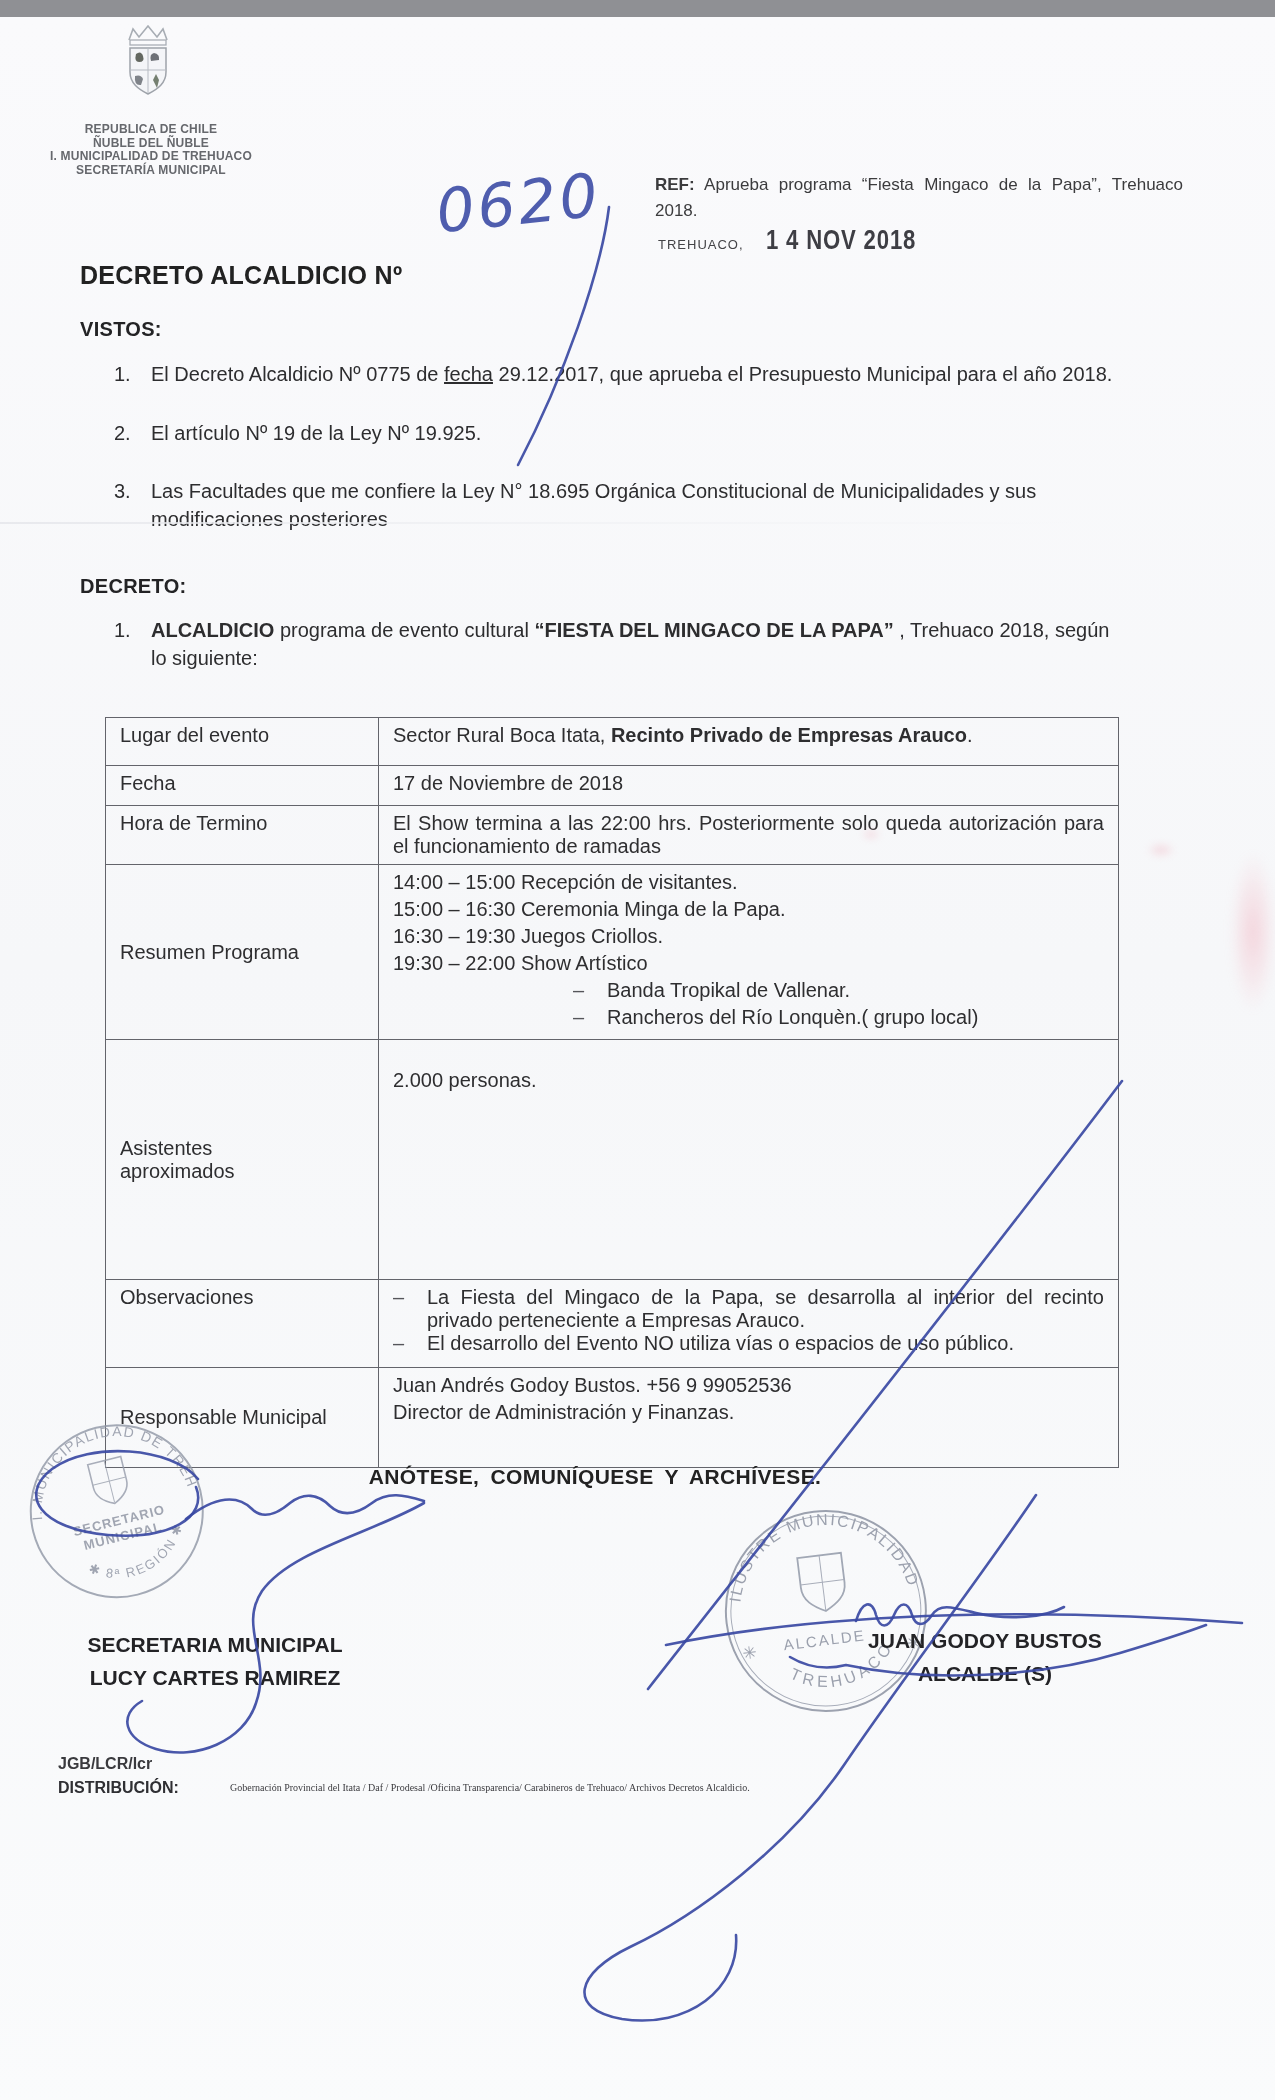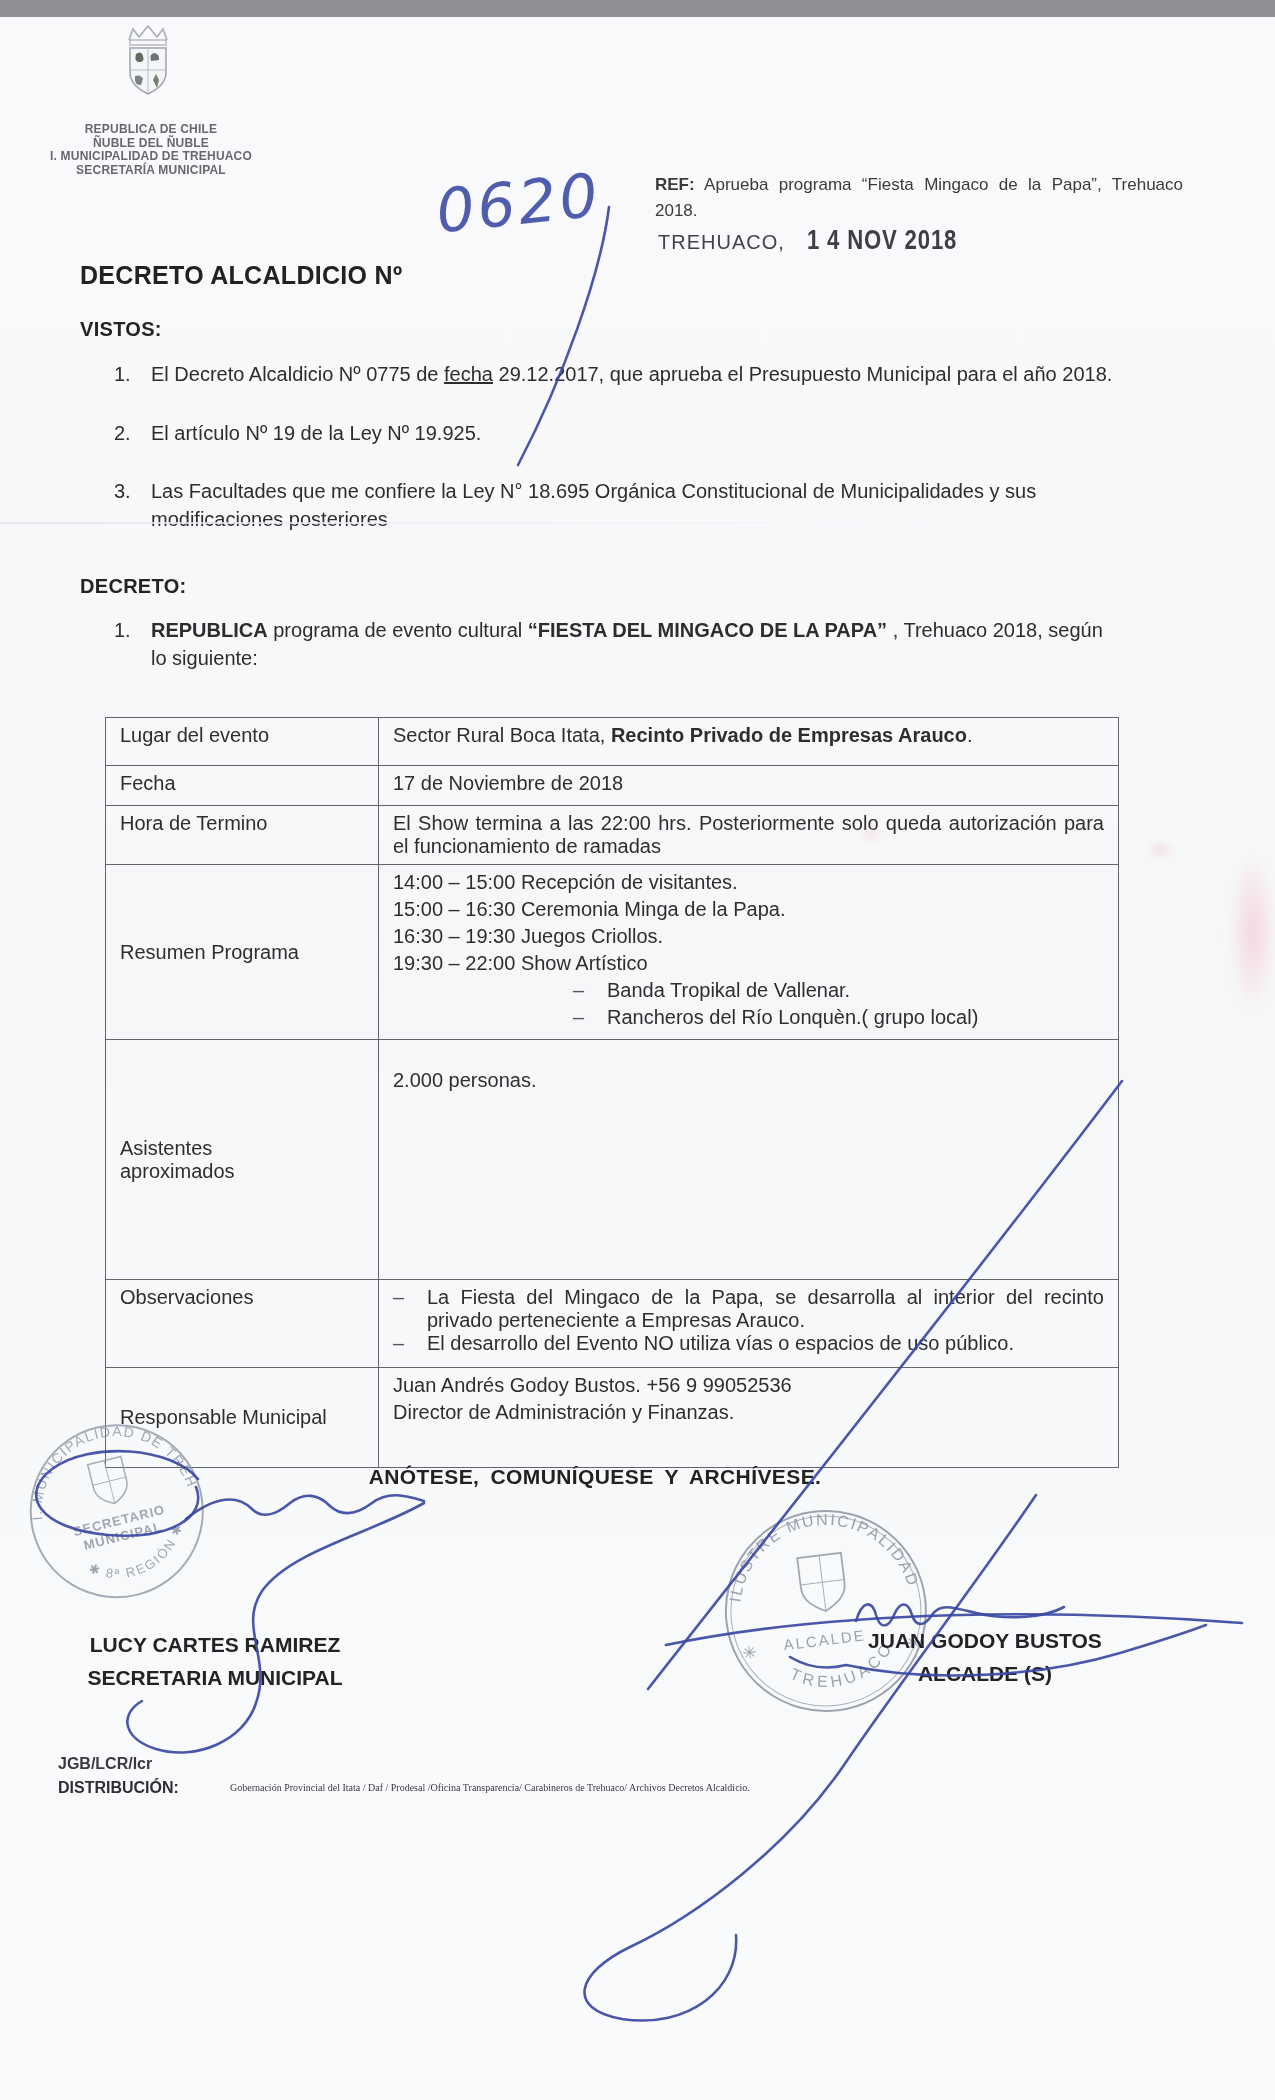--- a/index.html
+++ b/index.html
@@ -9,21 +9,21 @@
   .b{font-weight:bold}
   .u{text-decoration:underline}
 
   .emblem{position:absolute;left:120px;top:6px;opacity:.85}
   .letterhead{position:absolute;left:26px;top:106px;width:250px;text-align:center;
               font-size:12px;line-height:13.5px;font-weight:bold;color:#66686d;letter-spacing:.2px;}
 
   .ref{position:absolute;left:655px;top:155px;width:528px;font-size:17px;line-height:1.5;
        text-align:justify;color:#3b3b3d;}
   .place-date{position:absolute;left:658px;top:208px;display:flex;align-items:baseline;gap:22px;}
-  .place{font-size:20px;letter-spacing:1px;color:#434347;text-align:center;}
+  .place{font-size:13px;letter-spacing:1px;color:#434347;text-align:center;}
   .stamp-date{font-size:27px;font-weight:bold;color:#3e3e44;letter-spacing:1px;
               transform:scaleX(.82);transform-origin:left bottom;white-space:nowrap;}
 
   .title{position:absolute;left:80px;top:244px;font-size:25px;font-weight:bold;color:#222;letter-spacing:.3px;}
   .hand-number{position:absolute;left:436px;top:156px;font-size:60px;line-height:1;
                color:#3d4da6;font-family:"DejaVu Sans",sans-serif;font-style:italic;
                letter-spacing:3px;transform:rotate(-6deg);opacity:.9;}
 
   .sec-h{position:absolute;left:80px;font-size:20px;font-weight:bold;color:#232325;letter-spacing:.3px;}
   #vistos-h{top:301px}
@@ -137,21 +137,21 @@
       <div class="li">
         <span class="num">3.</span>
         <p class="li-text"><span>Las Facultades que me confiere la Ley N° 18.695 Orgánica Constitucional de Municipalidades y sus modificaciones posteriores</span></p>
       </div>
     </div>
 
   <div class="sec-h" id="decreto-h">DECRETO:</div>
   <div class="list" id="decreto-list">
       <div class="li">
         <span class="num">1.</span>
-        <p class="li-text"><span class="b">REPUBLICA</span><span> programa de evento cultural </span><span class="b">“FIESTA DEL MINGACO DE LA PAPA”</span><span> , Trehuaco 2018, según lo siguiente:</span></p>
+        <p class="li-text"><span class="b">ALCALDICIO</span><span> programa de evento cultural </span><span class="b">“FIESTA DEL MINGACO DE LA PAPA”</span><span> , Trehuaco 2018, según lo siguiente:</span></p>
       </div>
     </div>
 
   <table id="ptable">
     <tbody id="ptable-body">
         <tr>
           <td class="tl">
             <div>Lugar del evento</div>
           </td>
           <td class="tv">
@@ -257,22 +257,22 @@
     <text font-size="16" letter-spacing="4"><textPath href="#rs-bot" startOffset="30%">TREHUACO</textPath></text>
     <path d="M88,52 h44 v30 c0,13 -10,20 -22,26 c-12,-6 -22,-13 -22,-26 Z" fill="none" stroke="#939aa9" stroke-width="1.8"></path>
     <line x1="110" y1="52" x2="110" y2="107" stroke="#9aa0ae" stroke-width="1"></line>
     <line x1="88" y1="79" x2="132" y2="79" stroke="#9aa0ae" stroke-width="1"></line>
     <text x="64" y="142" font-size="15" letter-spacing="2">ALCALDE</text>
     <text x="22" y="146" font-size="17">✳</text>
     <text x="186" y="156" font-size="17">✳</text>
   </svg>
 
   <div class="sig-name" id="sig-left">
+    <div>SECRETARIA MUNICIPAL</div>
     <div>LUCY CARTES RAMIREZ</div>
-    <div>SECRETARIA MUNICIPAL</div>
   </div>
   <div class="sig-name" id="sig-right">
     <div>JUAN GODOY BUSTOS</div>
     <div>ALCALDE (S)</div>
   </div>
 
   <div class="footer-initials">JGB/LCR/lcr</div>
   <div class="dist-label">DISTRIBUCIÓN:</div>
   <div class="dist-text">Gobernación Provincial del Itata / Daf / Prodesal /Oficina Transparencia/ Carabineros de Trehuaco/ Archivos Decretos Alcaldicio.</div>
 

